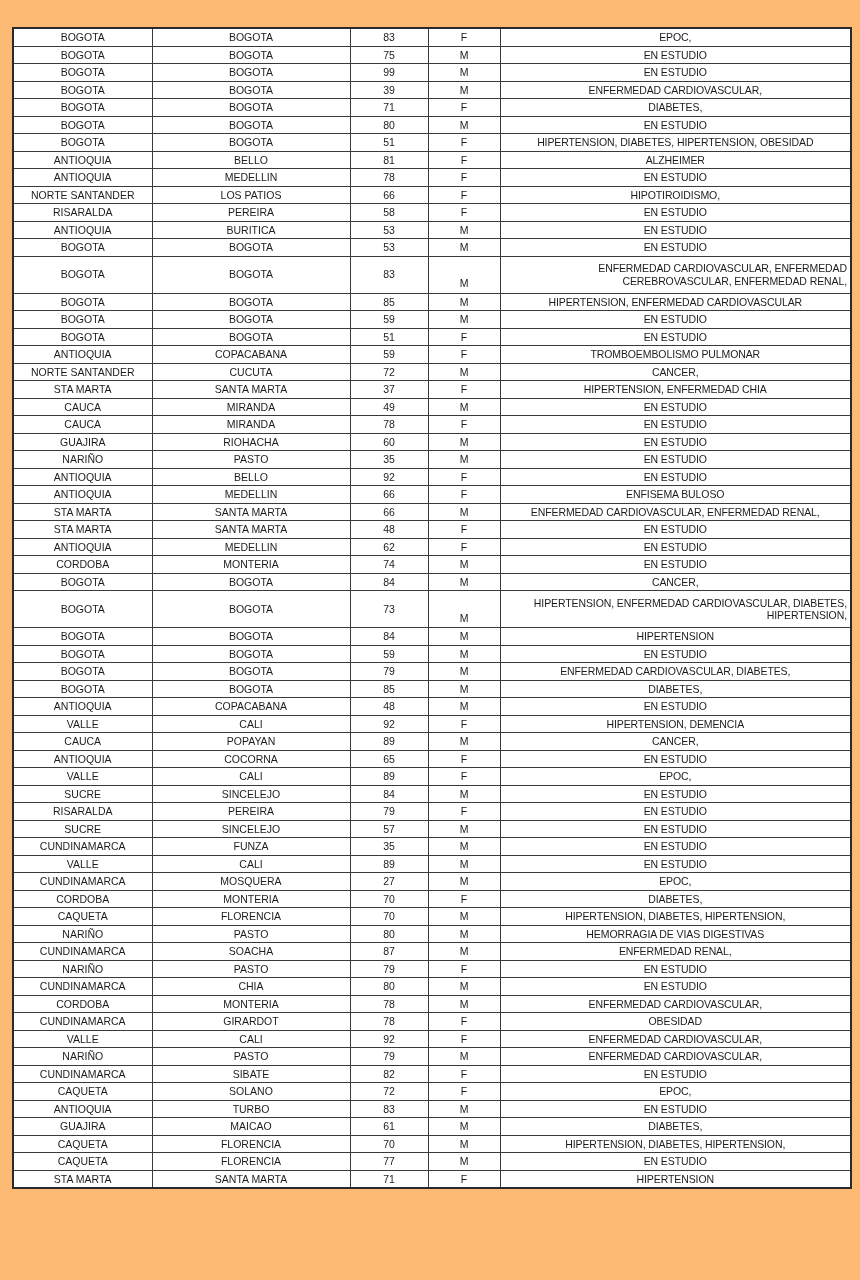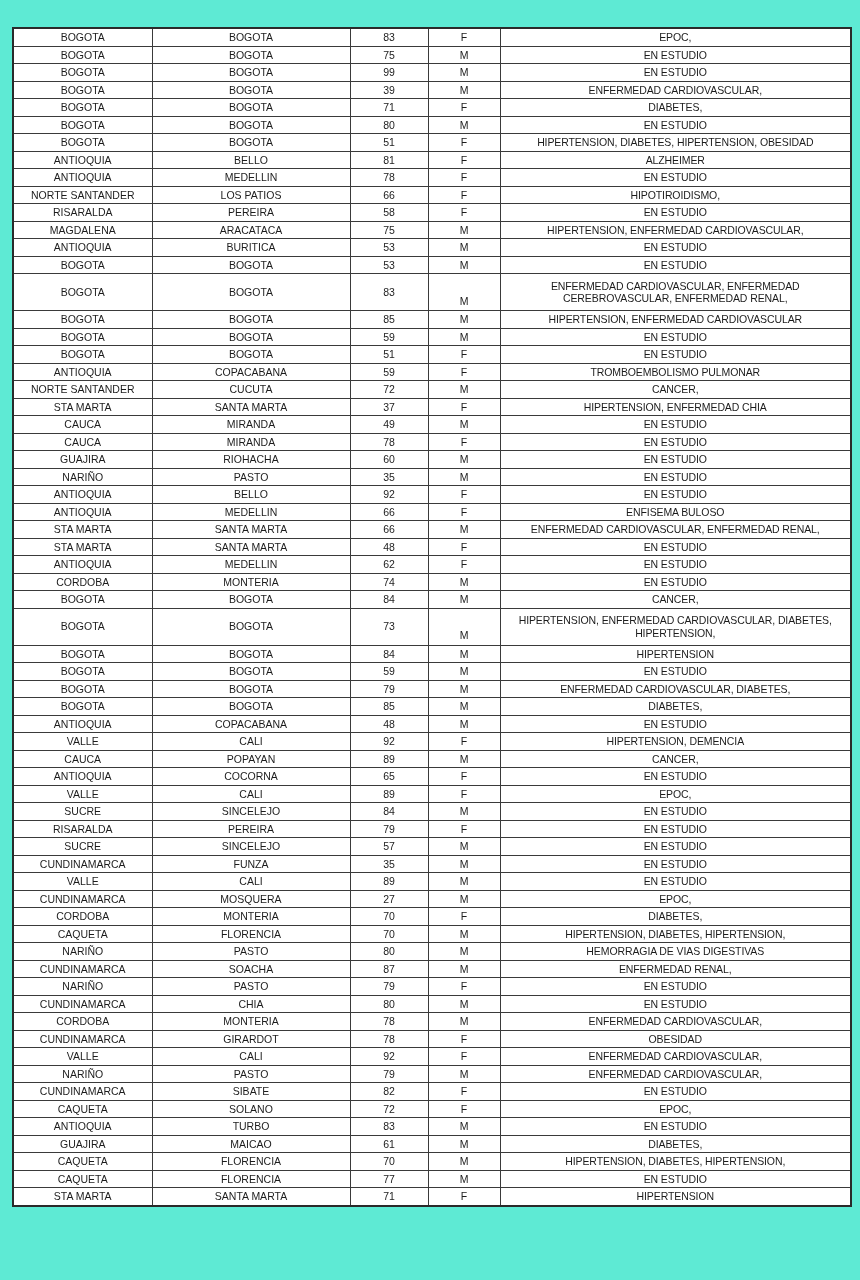--- a/index.html
+++ b/index.html
@@ -8,21 +8,21 @@
     background: #ffffff;
     width: 860px;
     height: 1280px;
     overflow: hidden;
     font-family: "Liberation Sans", "DejaVu Sans", sans-serif;
   }
   .page {
     position: relative;
     width: 860px;
     height: 1280px;
-    background: #5eead4;
+    background: #fdba74;
   }
   table.patient-table {
     position: absolute;
     left: 12px;
     top: 27px;
     border-collapse: collapse;
     table-layout: fixed;
     width: 838px;
     background: #ffffff;
   }
@@ -34,21 +34,21 @@
     text-align: center;
     vertical-align: middle;
     padding: 1px 3px;
     height: 14.5px;
     overflow: hidden;
     white-space: nowrap;
   }
   table.patient-table { border: 2px solid #2a2a2a; }
   table.patient-table td.col-diagnosis { letter-spacing: -0.1px; }
   tr.tall td { height: 32px; }
-  tr.tall td.col-diagnosis { white-space: normal; }
+  tr.tall td.col-diagnosis { white-space: normal; text-align: right; }
   tr.tall td.col-sex { vertical-align: bottom; padding-bottom: 3px; }
   col.c-department { width: 139px; }
   col.c-city       { width: 198px; }
   col.c-age        { width: 78px; }
   col.c-sex        { width: 72px; }
   col.c-diagnosis  { width: 351px; }
 </style>
 </head>
 <body>
 
@@ -133,27 +133,20 @@
           <td class="col-diagnosis">HIPOTIROIDISMO,</td>
         </tr>
         <tr>
           <td class="col-department">RISARALDA</td>
           <td class="col-city">PEREIRA</td>
           <td class="col-age">58</td>
           <td class="col-sex">F</td>
           <td class="col-diagnosis">EN ESTUDIO</td>
         </tr>
         <tr>
-          <td class="col-department">MAGDALENA</td>
-          <td class="col-city">ARACATACA</td>
-          <td class="col-age">75</td>
-          <td class="col-sex">M</td>
-          <td class="col-diagnosis">HIPERTENSION, ENFERMEDAD CARDIOVASCULAR,</td>
-        </tr>
-        <tr>
           <td class="col-department">ANTIOQUIA</td>
           <td class="col-city">BURITICA</td>
           <td class="col-age">53</td>
           <td class="col-sex">M</td>
           <td class="col-diagnosis">EN ESTUDIO</td>
         </tr>
         <tr>
           <td class="col-department">BOGOTA</td>
           <td class="col-city">BOGOTA</td>
           <td class="col-age">53</td>

